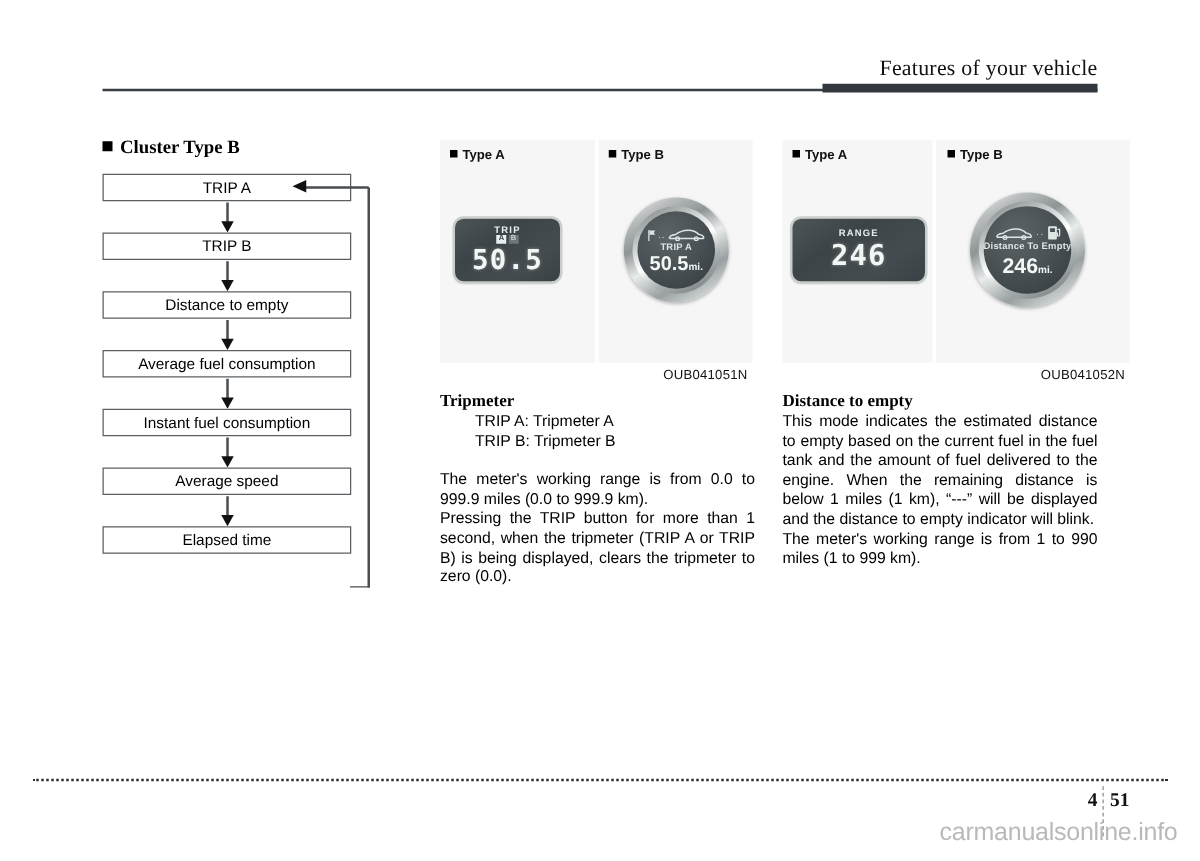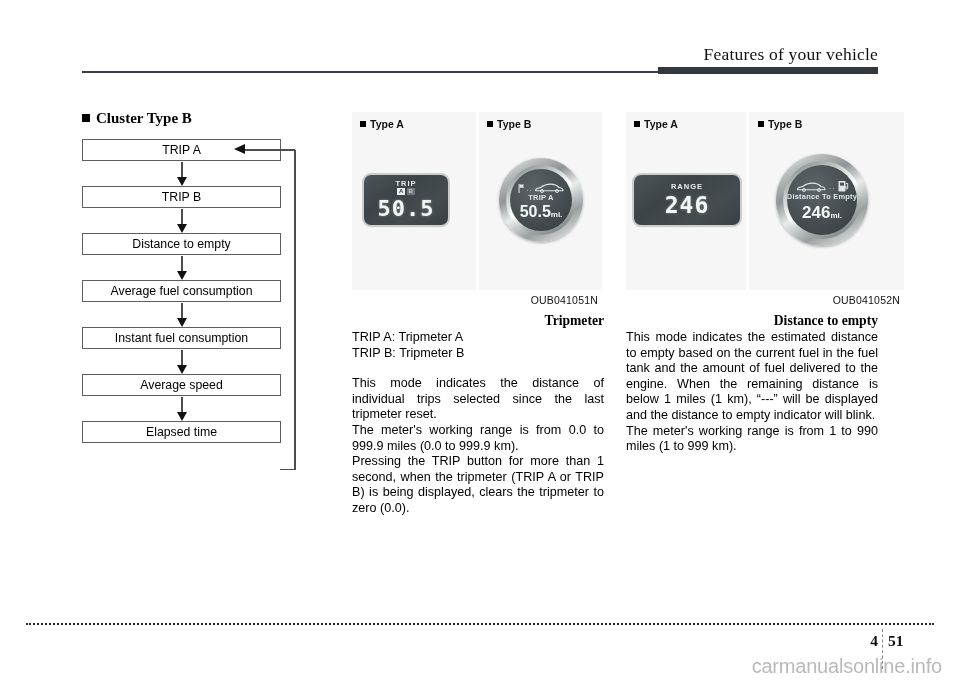--- a/index.html
+++ b/index.html
@@ -311,28 +311,27 @@
     color: #000;
   }
   #col-mid  { left: 352px; top: 313px; width: 252px; }
   #col-right{ left: 626px; top: 313px; width: 252px; }
   .sub-heading {
     font-family: "Liberation Serif", serif;
     font-weight: bold;
     font-size: 13.6px;
     line-height: 16px;
     margin: 0 0 1px 0;
-    text-align: right;
   }
   .para {
     margin: 0 0 0 0;
     text-align: justify;
     text-justify: inter-word;
   }
-  .para.plain { text-align: left; }
+  .para.plain { text-align: left; margin-left: 28px; }
   .spacer { height: 15px; }
 
   
   #footer-rule {
     position: absolute;
     left: 26px;
     top: 623px;
     width: 908px;
     height: 0;
     border-top: 2px dotted #2c2c2c;
@@ -541,21 +540,20 @@
   </div>
 
   <div class="fig-code">OUB041052N</div>
 </div>
 
 <div class="text-col" id="col-mid">
   <p class="sub-heading">Tripmeter</p>
   <p class="para plain">TRIP A: Tripmeter A</p>
   <p class="para plain">TRIP B: Tripmeter B</p>
   <div class="spacer"></div>
-  <p class="para">This mode indicates the distance of individual trips selected since the last tripmeter reset.</p>
   <p class="para">The meter's working range is from 0.0 to 999.9 miles (0.0 to 999.9 km).</p>
   <p class="para">Pressing the TRIP button for more than 1 second, when the tripmeter (TRIP A or TRIP B) is being displayed, clears the tripmeter to zero (0.0).</p>
 </div>
 
 <div class="text-col" id="col-right">
   <p class="sub-heading">Distance to empty</p>
   <p class="para">This mode indicates the estimated distance to empty based on the current fuel in the fuel tank and the amount of fuel delivered to the engine. When the remaining distance is below 1 miles (1 km), “---” will be displayed and the distance to empty indicator will blink.</p>
   <p class="para">The meter's working range is from 1 to 990 miles (1 to 999 km).</p>
 </div>
 

